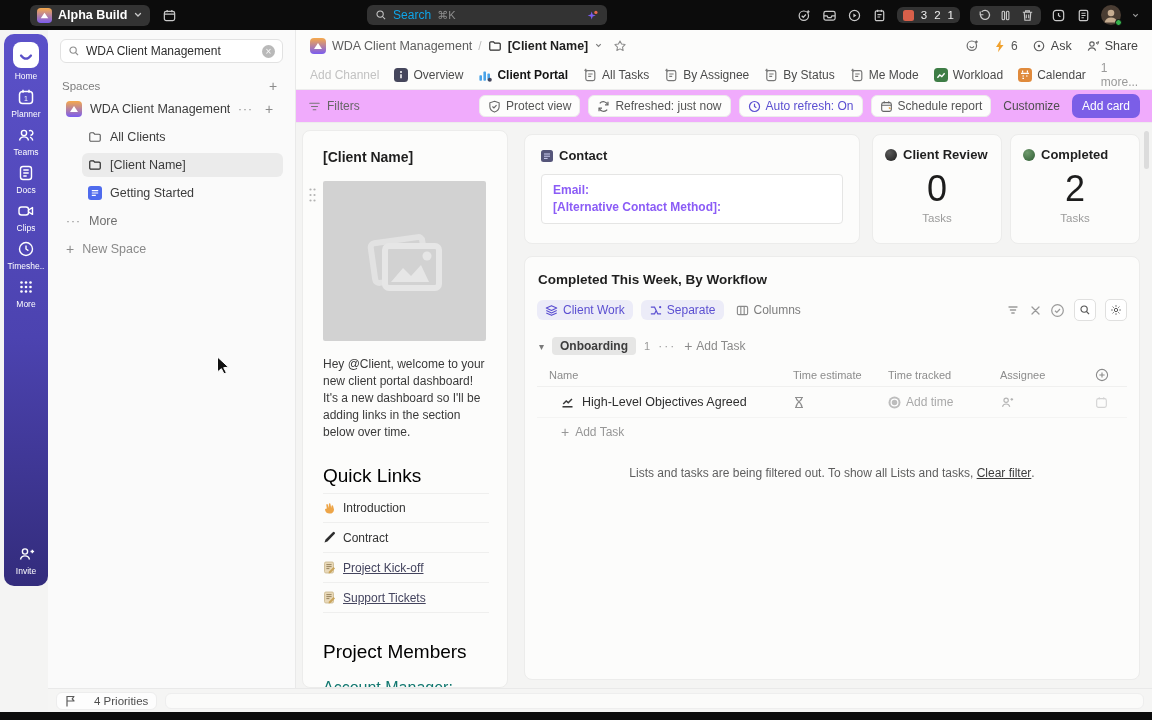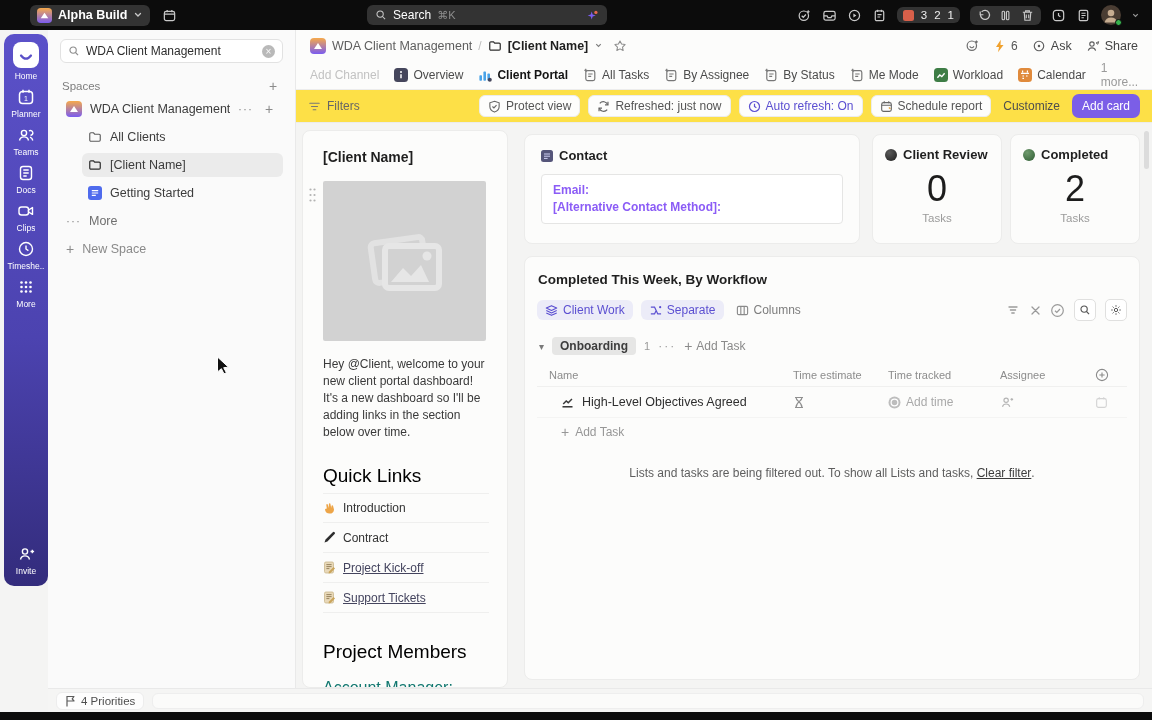--- a/index.html
+++ b/index.html
@@ -9,21 +9,21 @@
 
   
   .topbar { position:absolute; left:0; top:0; width:1152px; height:30px; background:#0c0c0c;
             display:flex; align-items:center; padding:0 12px 0 30px; color:#d8d8d8; }
   .tb-pill { background:rgba(255,255,255,.16); border-radius:6px; display:flex; align-items:center; }
   .ws-pill { padding:3px 7px; gap:6px; cursor:default; }
   .ws-name { font-size:12.5px; font-weight:bold; color:#fff; }
   .tb-ic { width:15px; height:15px; color:#c9c9c9; }
   .tb-left-extra { margin-left:12px; display:flex; align-items:center; }
   .tb-search { width:240px; height:20px; margin:0 auto; padding:0 8px; gap:6px; position:relative; }
-  .tb-search .ph { font-size:12px; color:#ffffff;text-align:right; }
+  .tb-search .ph { font-size:12px; color:#0ea5e9;text-align:right; }
   .tb-search .kbd { font-size:11px; color:#8d8d8d; }
   .tb-search .spacer { flex:1; }
   .tb-right { display:flex; align-items:center; gap:10px; }
   .tb-group { padding:2px 6px; gap:7px; }
   .tb-num { font-size:11.5px; color:#eee; }
   .red-sq { width:11px; height:11px; border-radius:2.5px; background:#d9604a; display:inline-block; }
   .avatar-wrap { position:relative; width:20px; height:20px; }
   .avatar-wrap svg { width:20px; height:20px; }
   .status-dot { position:absolute; right:-1px; bottom:-1px; width:7px; height:7px; border-radius:50%;
                 background:#37b24d; border:1.5px solid #0c0c0c; }
@@ -53,21 +53,21 @@
   .sb-row .txt { font-size:12.5px; color:#3c3c3c; flex:1; white-space:nowrap; overflow:hidden; }
   .sb-row.sel { background:#ebebeb; }
   .sb-row.indent { margin-left:22px; }
   .sb-row .trail { color:#8b8b8b; font-size:12px; letter-spacing:1px; }
   .sb-dim .txt { color:#6f6f6f; }
   .sp-ic { width:16px; height:16px; flex:none; }
 
   
   .bottombar { position:absolute; left:48px; top:688px; width:1104px; height:24px; background:#f5f5f4;
                border-top:1px solid #e9e9e9; display:flex; align-items:center; padding:0 8px; gap:8px; }
-  .prior { display:flex; align-items:center; gap:5px; font-size:11.5px; color:#4e4e4e;
+  .prior { display:flex; align-items:center; gap:18px; font-size:11.5px; color:#4e4e4e;
            background:#fdfdfd; border:1px solid #ededed; border-radius:6px; padding:2px 8px; }
   .dock-strip { flex:1; height:16px; background:#fbfbfa; border:1px solid #eee; border-radius:6px; }
   .blackstrip { position:absolute; left:0; top:712px; width:1152px; height:8px; background:#0c0c0c; }
 
   
   .main { position:absolute; left:296px; top:30px; width:856px; height:658px; background:#fcfcfb; }
   .view-header { height:31px; display:flex; align-items:center; padding:0 14px; }
   .crumb { display:flex; align-items:center; gap:6px; }
   .crumb .space { font-size:12.5px; color:#5e5e5e; }
   .crumb .sep { color:#bdbdbd; font-size:12px; }
@@ -77,21 +77,21 @@
   .bolt-count { font-size:12px; color:#555; }
 
   .tabs { height:29px; display:flex; align-items:center; gap:15px; padding:0 14px; border-bottom:1px solid #ececec; }
   .tab { display:flex; align-items:center; gap:5px; font-size:12px; color:#4b4b4b; white-space:nowrap; }
   .tab.active .tlbl { color:#141414; font-weight:bold; }
   .tab.ghost { color:#c2c2c2; }
   .tab-more { font-size:12px; color:#9a9a9a; }
   .tabs .vdiv { width:1px; height:14px; background:#e4e4e4; }
   .tab-ic { width:14px; height:14px; flex:none; }
 
-  .toolbar { height:33px; background:#fde047; border-bottom:1px solid #ececec; display:flex; align-items:center;
+  .toolbar { height:33px; background:#f0abfc; border-bottom:1px solid #ececec; display:flex; align-items:center;
              padding:0 12px; gap:25px; }
   .tool-left { display:flex; align-items:center; gap:6px; font-size:12px; color:#666; }
   .tool-right { margin-left:auto; display:flex; align-items:center; gap:8px; }
   .tool-pill { display:flex; align-items:center; gap:5px; background:#fdfdfc; border:1px solid #ececeb;
                border-radius:6px; padding:3px 8px; font-size:12px; color:#555; }
   .tool-pill.purple { color:#5b4fd1; }
   .tool-plain { font-size:12px; color:#4e4e4e; padding:0 4px; }
   .addcard { background:#7b5ee7; color:#fff; font-size:12px; border:none; border-radius:7px; padding:5px 10px; }
 
   .dashboard { position:relative; height:565px; background:#f4f4f3; overflow:hidden; }

